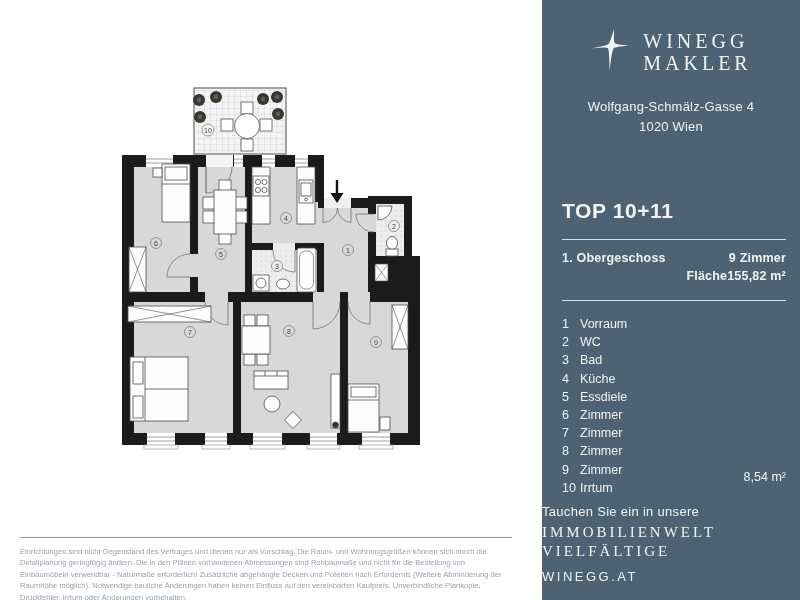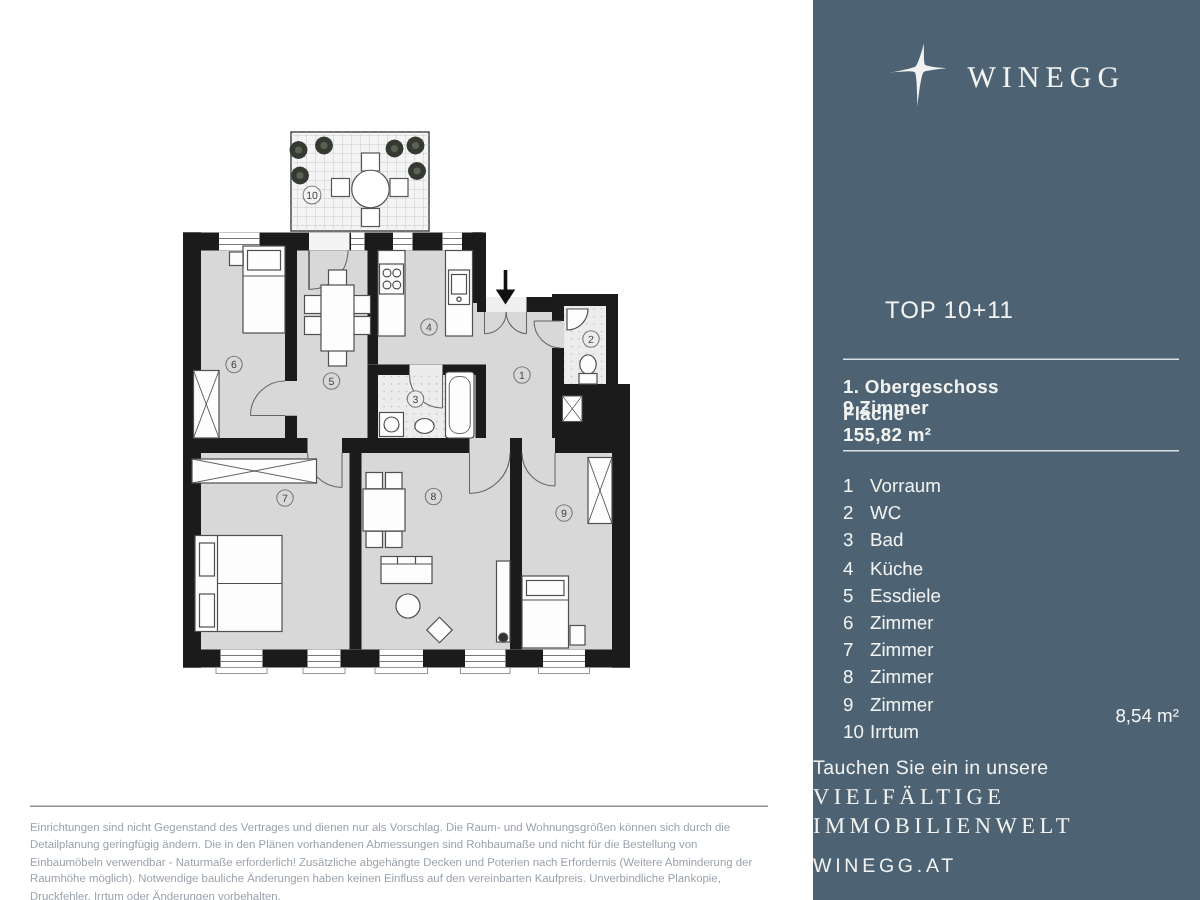--- a/index.html
+++ b/index.html
@@ -7,27 +7,27 @@
   .page{position:relative;width:800px;height:600px;background:#fff;border-radius:15px;}
 
   
   .plan{position:absolute;left:0;top:0;width:542px;height:540px;}
 
   
   .sidebar{position:absolute;left:542px;top:0;width:258px;height:600px;background:#4d6374;color:#f2f3f0;}
   .logo-row{position:absolute;top:28px;left:0;width:100%;display:flex;justify-content:center;align-items:center;gap:13px;}
   .logo-text{font-family:"Liberation Serif",serif;font-size:20px;letter-spacing:4px;line-height:1.12;}
   .address{position:absolute;top:97px;left:0;width:100%;text-align:center;font-size:13px;line-height:1.55;letter-spacing:0.2px;}
-  .unit-title{position:absolute;top:199px;left:20px;font-size:16px;font-weight:normal;letter-spacing:0.6px;margin-left:28px;}
+  .unit-title{position:absolute;top:199px;left:20px;font-size:21px;font-weight:bold;letter-spacing:0.6px;}
   .hr{position:absolute;left:20px;right:14px;border-top:1px solid rgba(246,246,244,0.85);height:0;}
   .hr1{top:239px;}
   .hr2{top:300px;}
-  .detail-row{position:absolute;left:20px;right:14px;display:flex;justify-content:space-between;font-size:12.5px;font-weight:bold;letter-spacing:0.2px;flex-direction:column;}
+  .detail-row{position:absolute;left:20px;right:14px;display:flex;justify-content:space-between;font-size:12.5px;font-weight:bold;letter-spacing:0.2px;}
   .dr1{top:251px;}
-  .dr2{top:269px;}
+  .dr2{top:269px;justify-content:flex-end;}
   .room-list{position:absolute;top:315px;left:20px;right:14px;font-size:12.5px;}
   .room-row{display:flex;align-items:center;height:18.2px;}
   .room-num{width:18px;flex:0 0 18px;}
   .balcony-area{position:absolute;right:14px;top:470px;font-size:12.5px;}
   .tagline{position:absolute;top:504px;left:0;width:100%;text-align:left;}
   .tag-intro{font-size:13px;letter-spacing:0.3px;}
   .tag-serif{font-family:"Liberation Serif",serif;font-size:15px;letter-spacing:3px;line-height:1.25;margin-top:4px;}
   .website{margin-top:8px;font-size:13px;letter-spacing:2.5px;}
 
   
@@ -261,23 +261,28 @@
   <div class="sidebar">
 
     <div class="logo-row">
       <span>
         <svg width="40" height="44" viewBox="0 0 40 44">
           <path d="M24 1 Q23.7 13.5 24.5 15 Q25.5 16.5 39 17.5 Q25.5 18.8 23.8 20 Q22 21.5 19.5 43 Q19.3 22 18 20.3 Q16.5 18.6 1 20.5 Q16.8 17.6 18.3 16.3 Q20 15 24 1 Z" fill="#f2f3f0"></path>
         </svg>
       </span>
       <div class="logo-text">
         <div>WINEGG</div>
+        <div>MAKLER</div>
       </div>
     </div>
 
+    <div class="address">
+      <div>Wolfgang-Schmälz-Gasse 4</div>
+      <div>1020 Wien</div>
+    </div>
 
     <div class="unit-title">TOP 10+11</div>
 
     <div class="hr hr1"></div>
 
     <div class="detail-row dr1">
       <span>1. Obergeschoss</span>
       <span>9 Zimmer</span>
     </div>
     <div class="detail-row dr2">
@@ -328,22 +333,22 @@
           <span class="room-num">10</span>
           <span>Irrtum</span>
         </div>
     </div>
 
     <div class="balcony-area">8,54 m²</div>
 
     <div class="tagline">
       <div class="tag-intro">Tauchen Sie ein in unsere</div>
       <div class="tag-serif">
+        <div>IMMOBILIENWELT</div>
         <div>VIELFÄLTIGE</div>
-        <div>IMMOBILIENWELT</div>
       </div>
       <div class="website">WINEGG.AT</div>
     </div>
   </div>
 
   <div class="footer-line"></div>
   <div class="disclaimer">Einrichtungen sind nicht Gegenstand des Vertrages und dienen nur als Vorschlag. Die Raum- und Wohnungsgrößen können sich durch die Detailplanung geringfügig ändern. Die in den Plänen vorhandenen Abmessungen sind Rohbaumaße und nicht für die Bestellung von Einbaumöbeln verwendbar - Naturmaße erforderlich! Zusätzliche abgehängte Decken und Poterien nach Erfordernis (Weitere Abminderung der Raumhöhe möglich). Notwendige bauliche Änderungen haben keinen Einfluss auf den vereinbarten Kaufpreis. Unverbindliche Plankopie, Druckfehler, Irrtum oder Änderungen vorbehalten.</div>
 
 </div>
 

